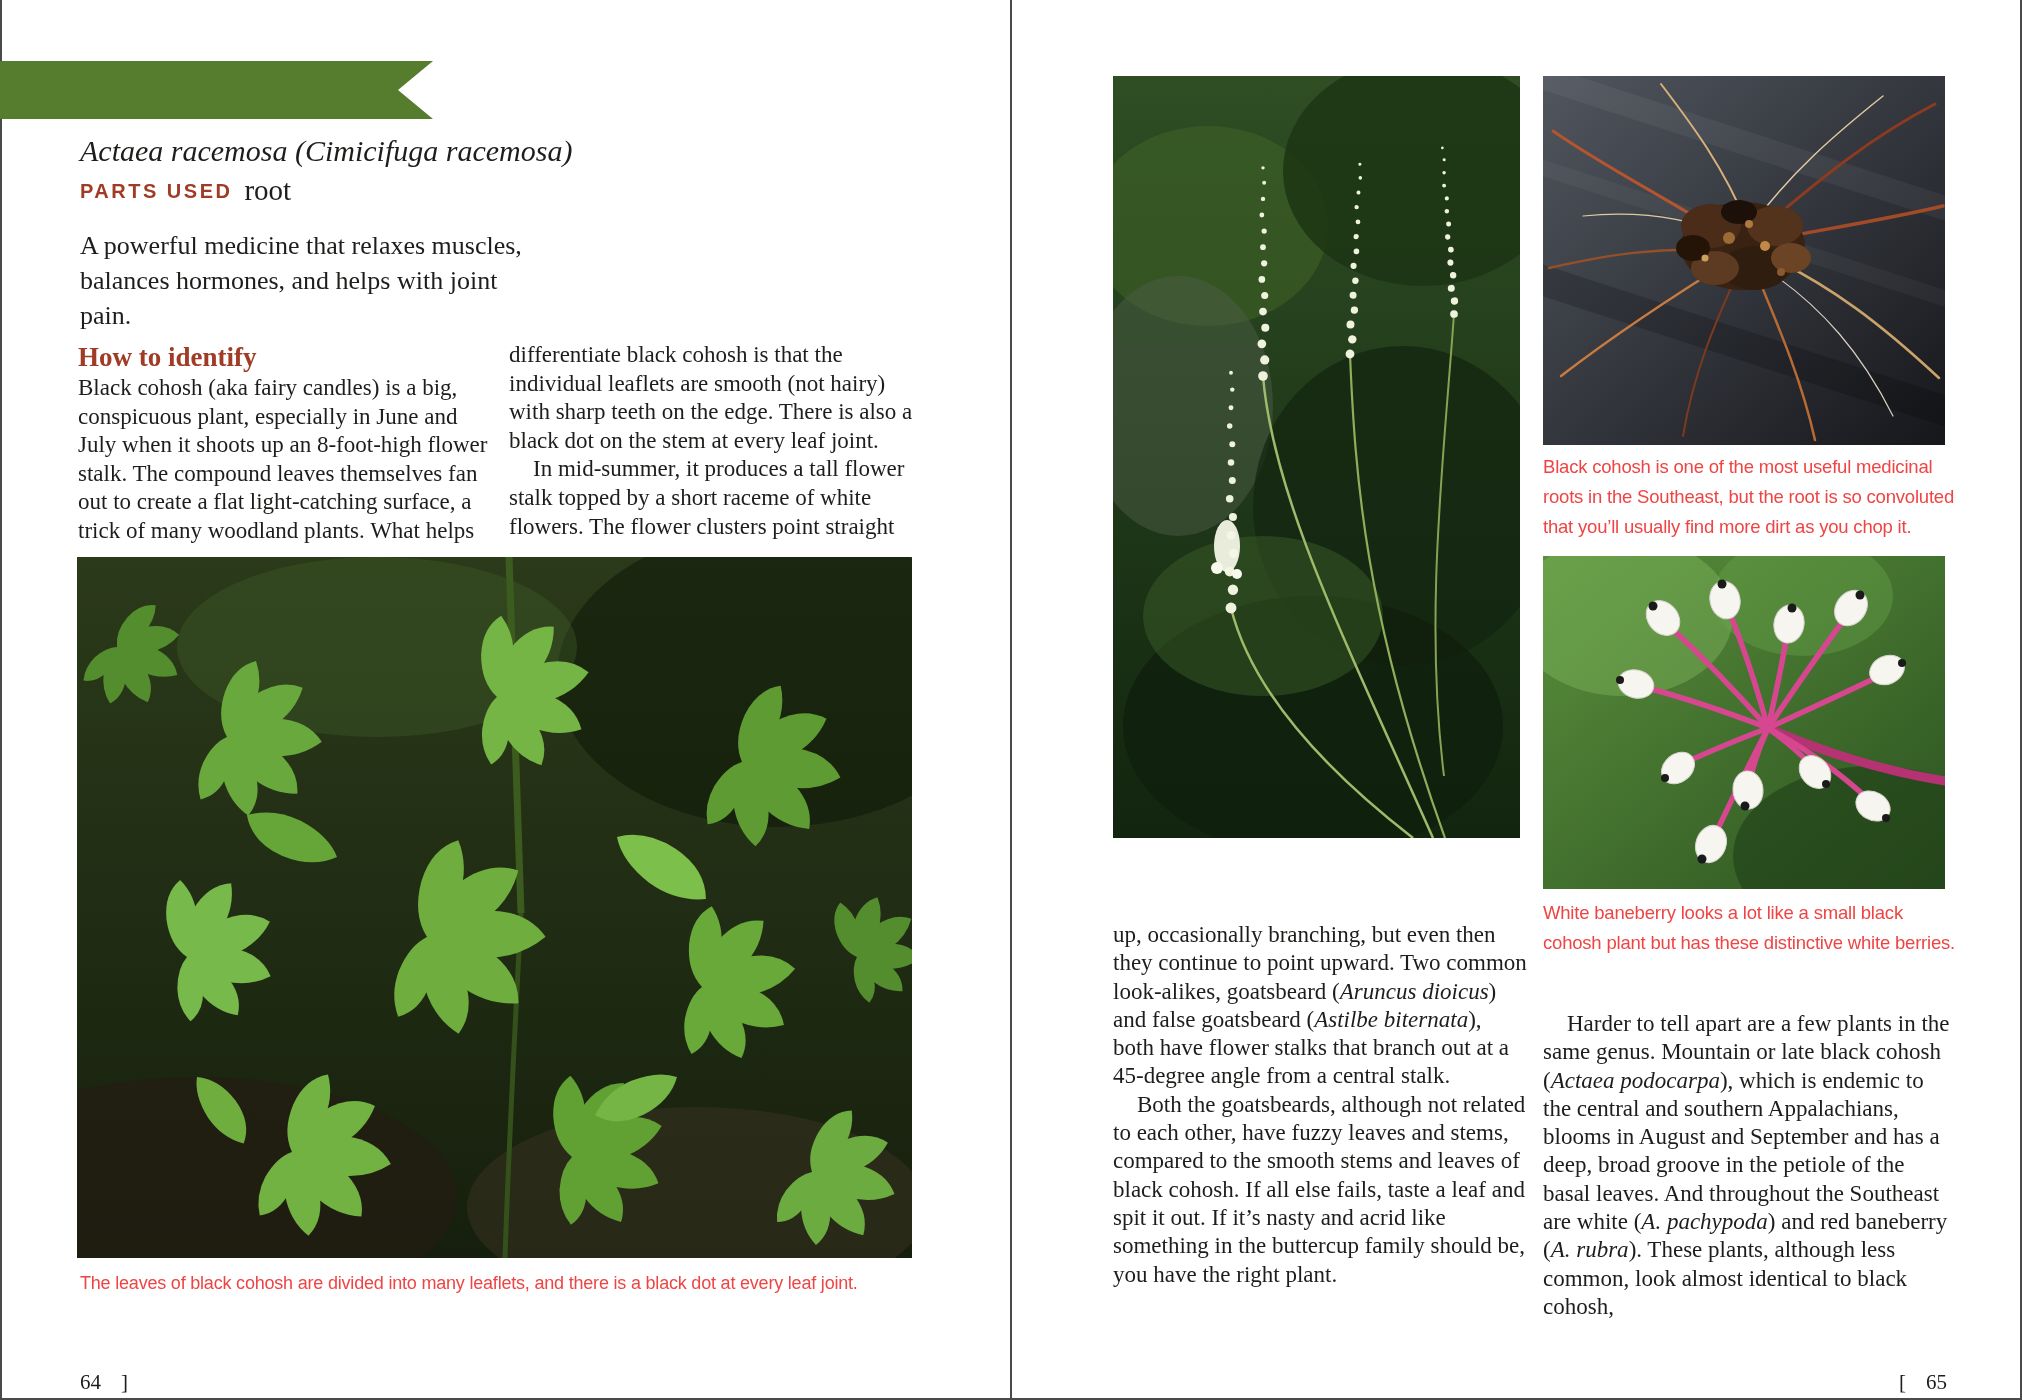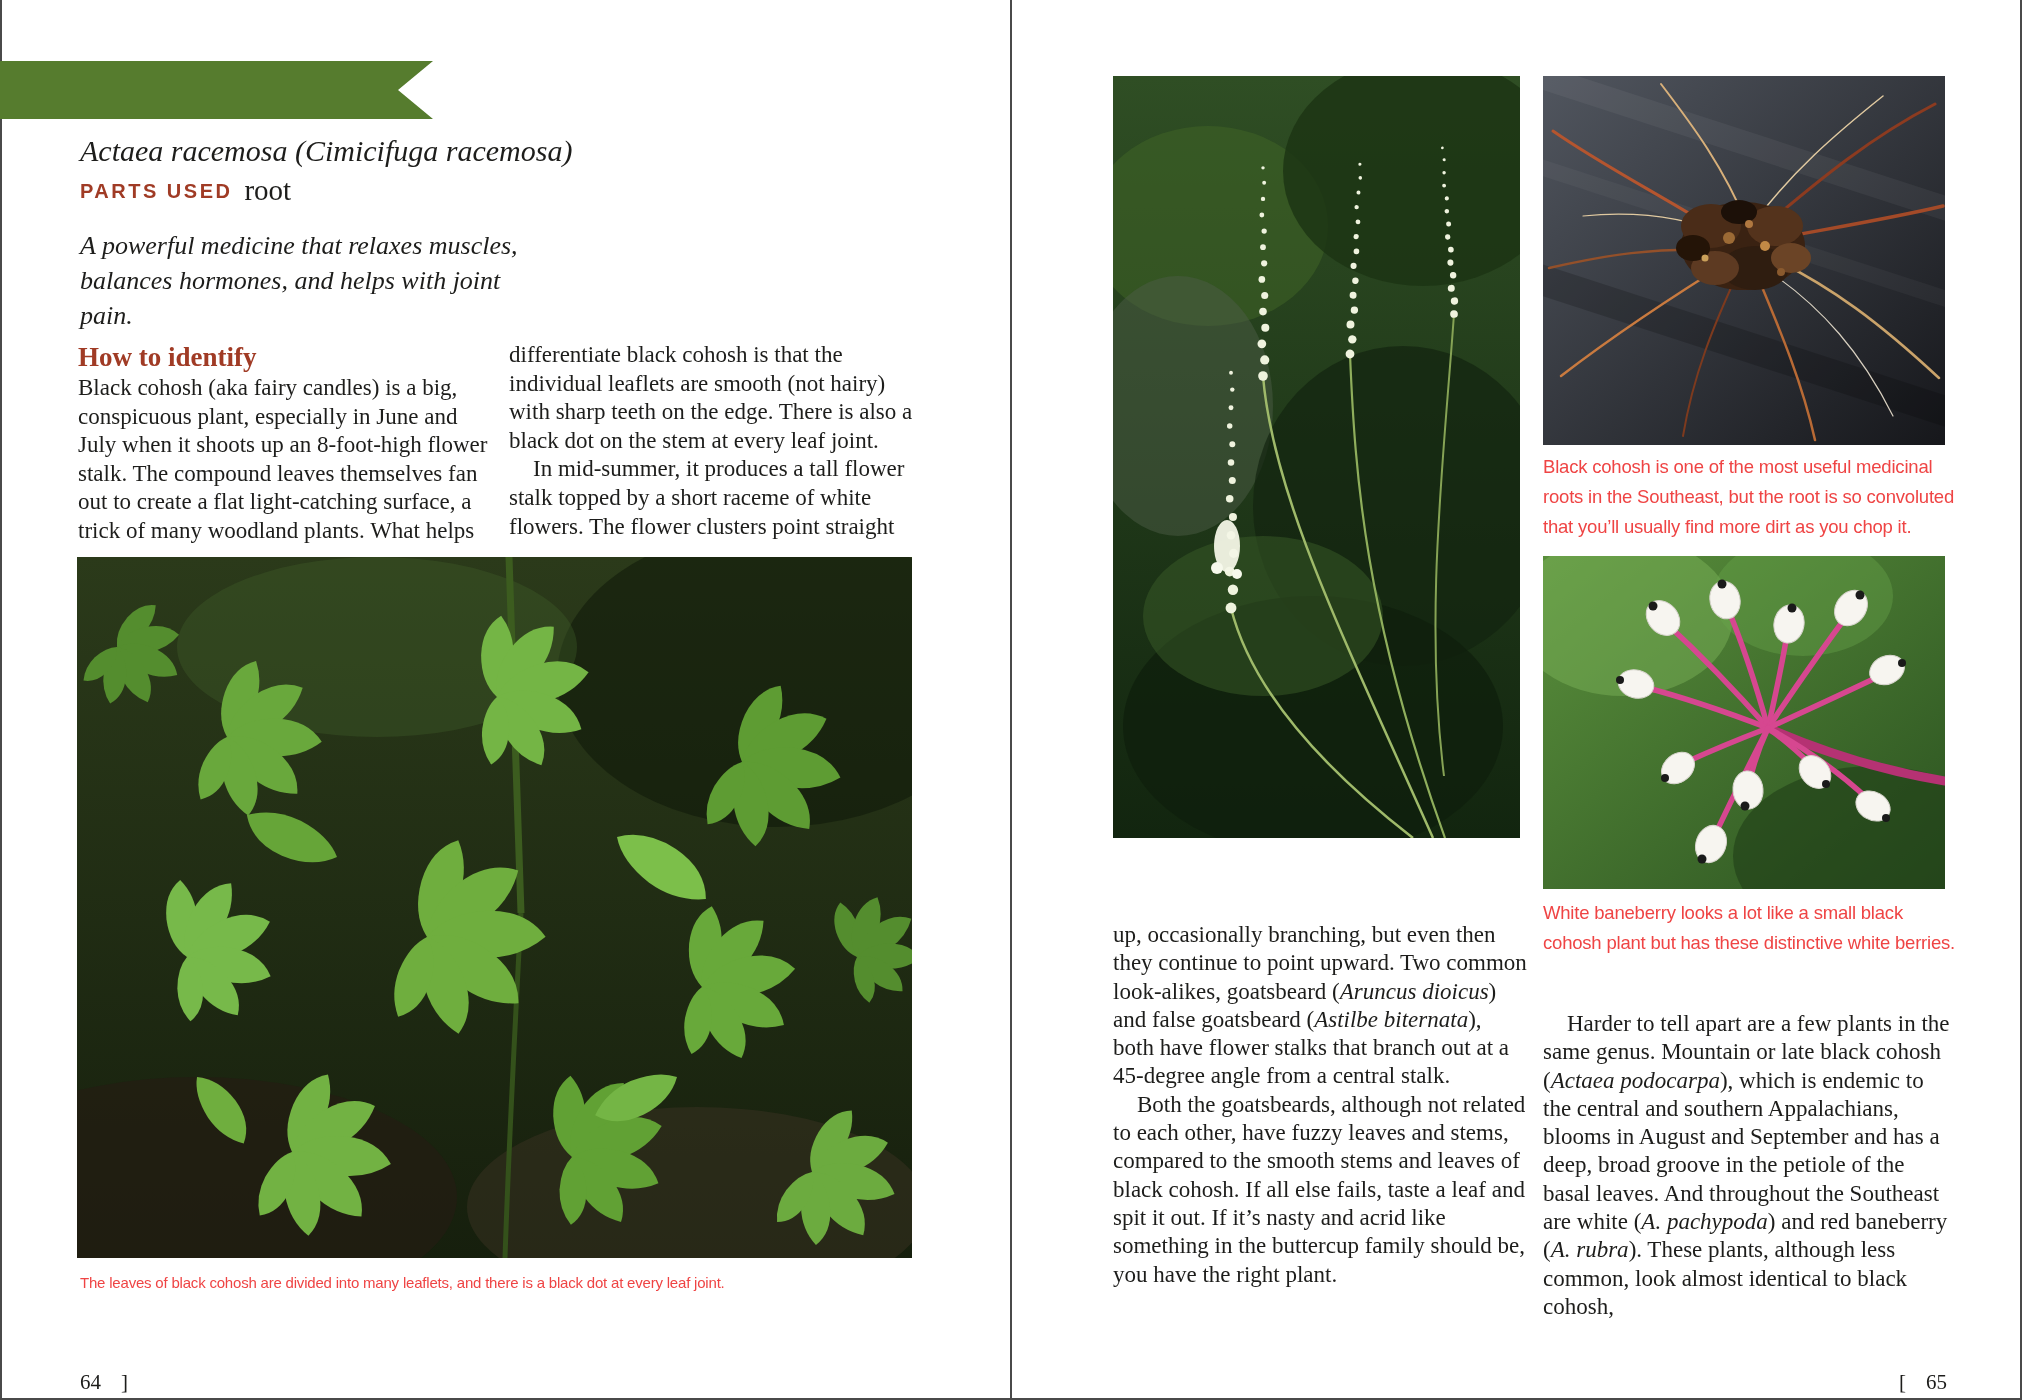--- a/index.html
+++ b/index.html
@@ -18,34 +18,34 @@
     position:absolute;left:80px;top:0;height:58px;line-height:56px;
     font-family:"Liberation Sans",sans-serif;font-size:41px;font-weight:500;color:#ffffff;letter-spacing:.5px;
   }
   .species{position:absolute;left:80px;top:134px;font-style:italic;font-size:30px;line-height:34px;}
   .parts{position:absolute;left:80px;top:174px;}
   .parts-label{
     font-family:"Liberation Sans",sans-serif;font-weight:700;font-size:20px;
     color:var(--heading_red,#a03b25);letter-spacing:2.5px;vertical-align:2px;
   }
   .parts-value{font-size:29px;margin-left:12px;}
-  .intro{position:absolute;left:80px;top:228px;width:470px;font-style:italic;font-size:26px;line-height:35px;}
+  .intro{position:absolute;left:80px;top:228px;width:470px;font-size:26px;line-height:35px;}
   .lcols{position:absolute;left:78px;top:341px;width:842px;display:flex;gap:20px;}
   .bodycol{width:413px;font-size:23px;line-height:28.6px;}
   .howto{color:var(--heading_red,#a03b25);font-weight:700;font-size:27px;line-height:33px;margin:0 0 4px 0;}
   .bodycol p{margin:0;}
   .ind{text-indent:24px;}
   .photo{position:absolute;overflow:hidden;}
   .photo svg{display:block;width:100%;height:100%;}
   .ph-leaves{left:77px;top:557px;width:835px;height:701px;}
   .caption{
     position:absolute;font-family:"Liberation Sans",sans-serif;color:#ef4444;
     font-size:18.5px;line-height:30px;letter-spacing:-0.2px;
   }
-  .cap-leaves{left:80px;top:1268px;width:900px;font-size:15px;white-space:nowrap;}
+  .cap-leaves{left:80px;top:1268px;width:900px;font-size:18px;white-space:nowrap;}
   .folio{position:absolute;top:1328px;font-size:21px;color:#1d1d1b;margin-top:42px;}
   .folio-left{left:80px;}
   .folio-right{right:75px;}
   .folio .gap{display:inline-block;width:20px;}
   
   .ph-candles{left:1113px;top:76px;width:407px;height:762px;}
   .ph-root{left:1543px;top:76px;width:402px;height:369px;}
   .ph-bane{left:1543px;top:556px;width:402px;height:333px;}
   .cap-candles{left:1113px;top:845px;width:424px;}
   .cap-root{left:1543px;top:452px;width:420px;}

